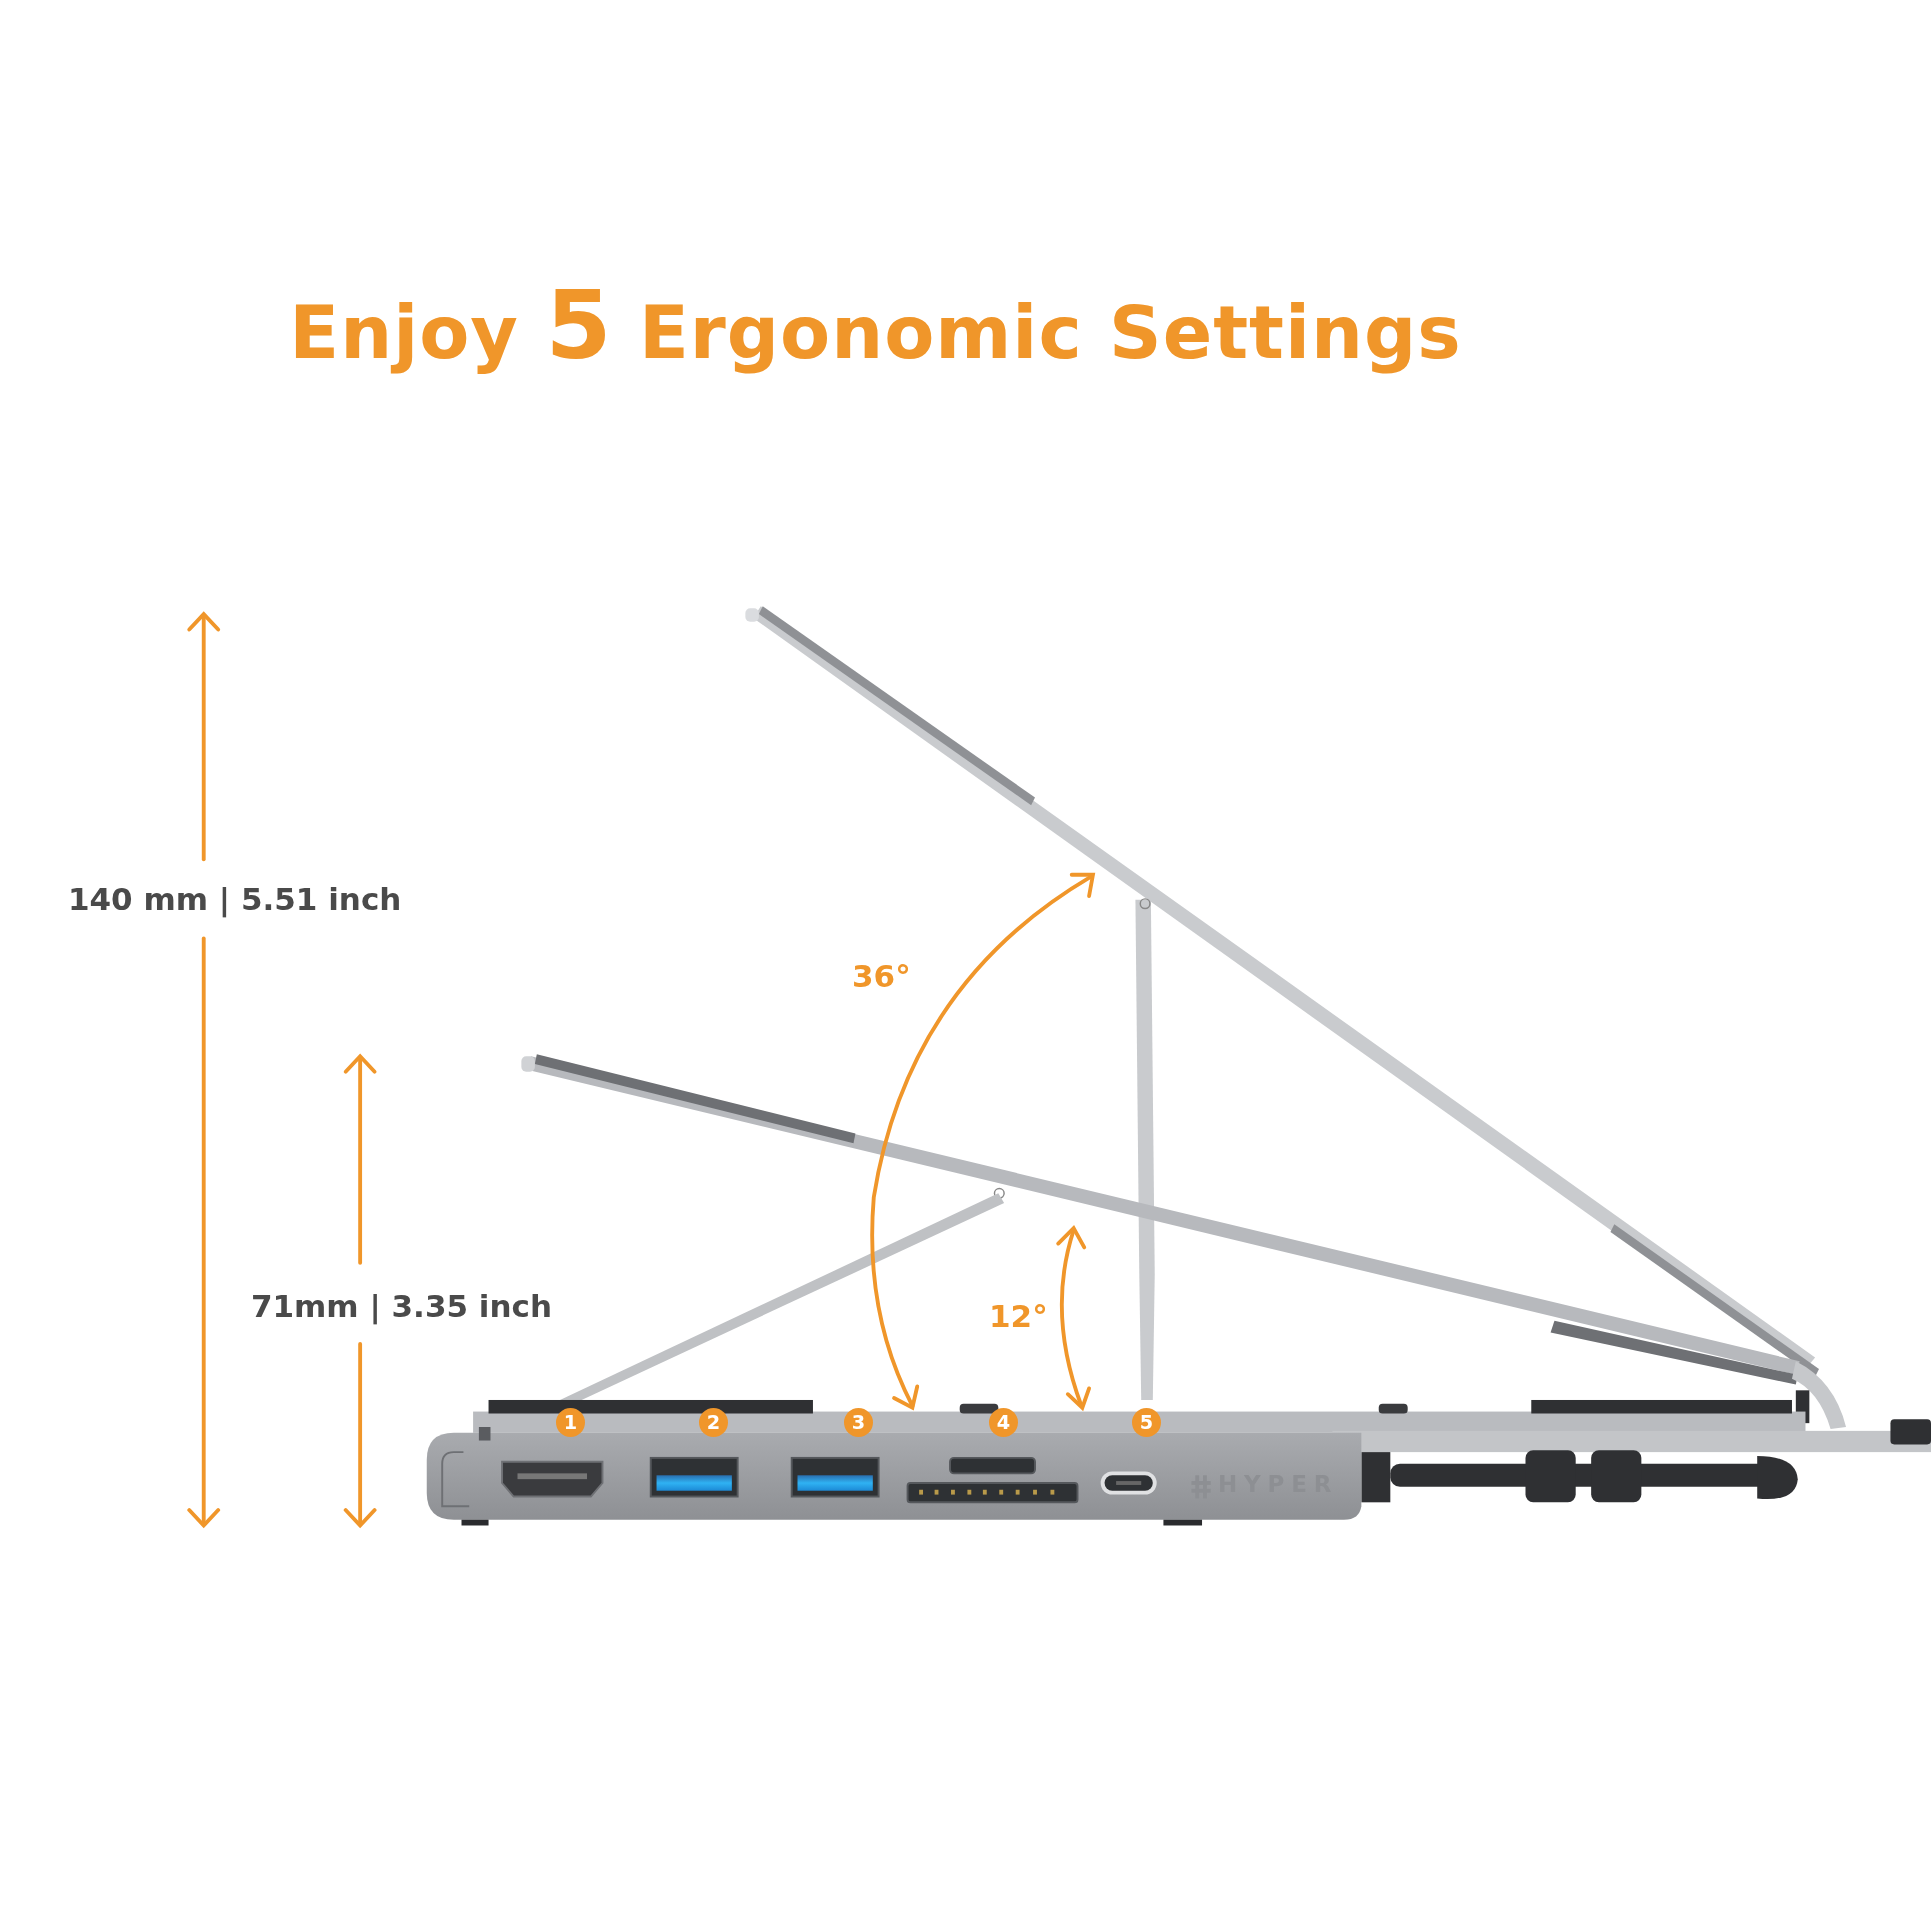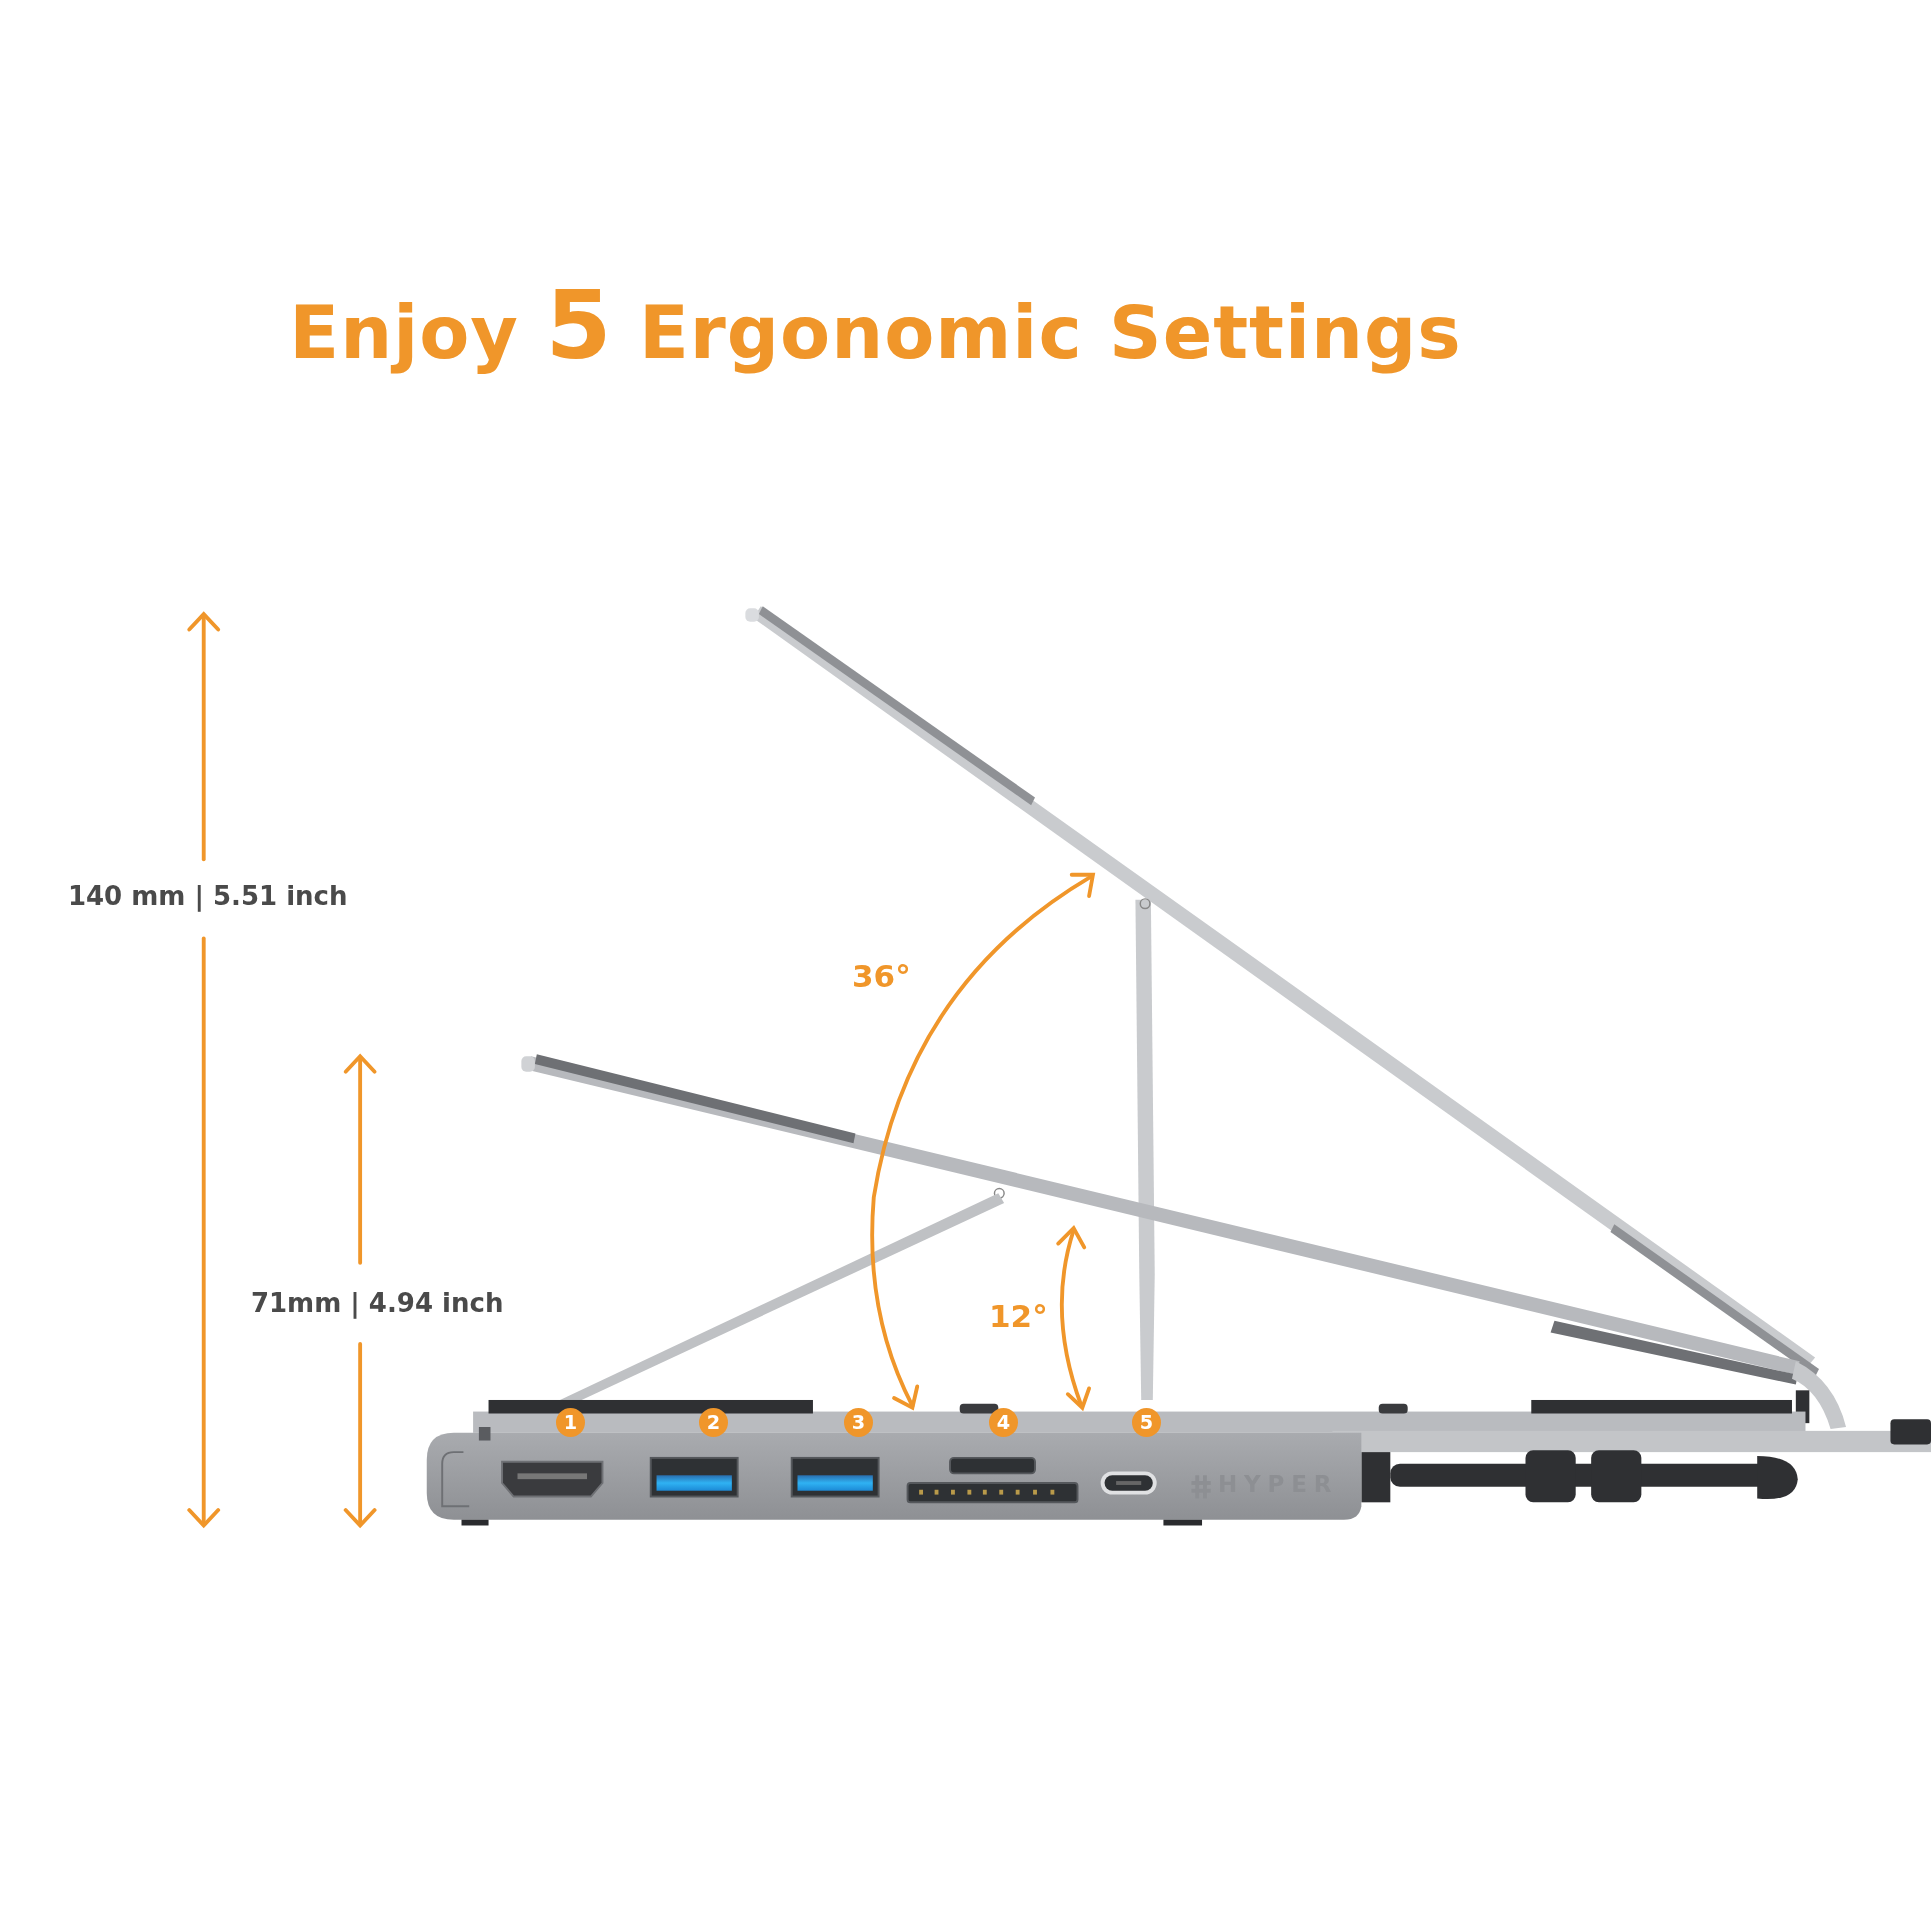--- a/index.html
+++ b/index.html
@@ -2,21 +2,21 @@
 <html><head>
   <meta charset="utf-8">
   <style>
     html, body { margin: 0; padding: 0; background: #ffffff; }
     body { width: 1931px; height: 1931px; position: relative; overflow: hidden;
            font-family: "Liberation Sans", "DejaVu Sans", sans-serif; }
     .title { position: absolute; left: 0; top: 270px; width: 1751px; text-align: center;
              font-family: "DejaVu Sans", sans-serif; font-weight: bold; font-size: 73px;
              color: #f0962a; letter-spacing: 1px; }
     .title .num { font-size: 95px; }
-    .dim-label { position: absolute; font-family: "DejaVu Sans", sans-serif; font-size: 26px;
+    .dim-label { position: absolute; font-family: "DejaVu Sans", sans-serif; font-size: 31px;
                  font-weight: bold; color: #4a4a4a; background: #fff; padding: 5.8px 3.9px; white-space: nowrap; }
     .angle-label { position: absolute; font-family: "DejaVu Sans", sans-serif; font-size: 31px;
                    font-weight: bold; color: #f0962a; }
     .badge { position: absolute; width: 29px; height: 29px; border-radius: 50%; background: #f0962a;
              color: #fff; font-family: "DejaVu Sans", sans-serif; font-weight: bold; font-size: 19.3px;
              text-align: center; line-height: 29px; }
     .brand { position: absolute; left: 1186px; top: 1471px; font-family: "DejaVu Sans", sans-serif;
              font-size: 23px; font-weight: bold; letter-spacing: 6.8px; color: #8d8f93; }
     svg.art { position: absolute; left: 0; top: 0; }
   </style>
@@ -173,17 +173,17 @@
 
 <div class="badge" style="left:556px; top:1408px;">1</div>
 <div class="badge" style="left:699px; top:1408px;">2</div>
 <div class="badge" style="left:844px; top:1408px;">3</div>
 <div class="badge" style="left:989px; top:1408px;">4</div>
 <div class="badge" style="left:1132px; top:1408px;">5</div>
 
 <div class="brand" style="left:1218px;">HYPER</div>
 
 <div class="dim-label" style="left:64px; top:875px;">140 mm | 5.51 inch</div>
-<div class="dim-label" style="left:247px; top:1282px;">71mm | 4.94 inch</div>
+<div class="dim-label" style="left:247px; top:1282px;">71mm | 3.35 inch</div>
 
 <div class="angle-label" style="left:852px; top:958px;text-align:right;">36°</div>
 <div class="angle-label" style="left:989px; top:1298px;">12°</div>
 
 
 </body></html>

